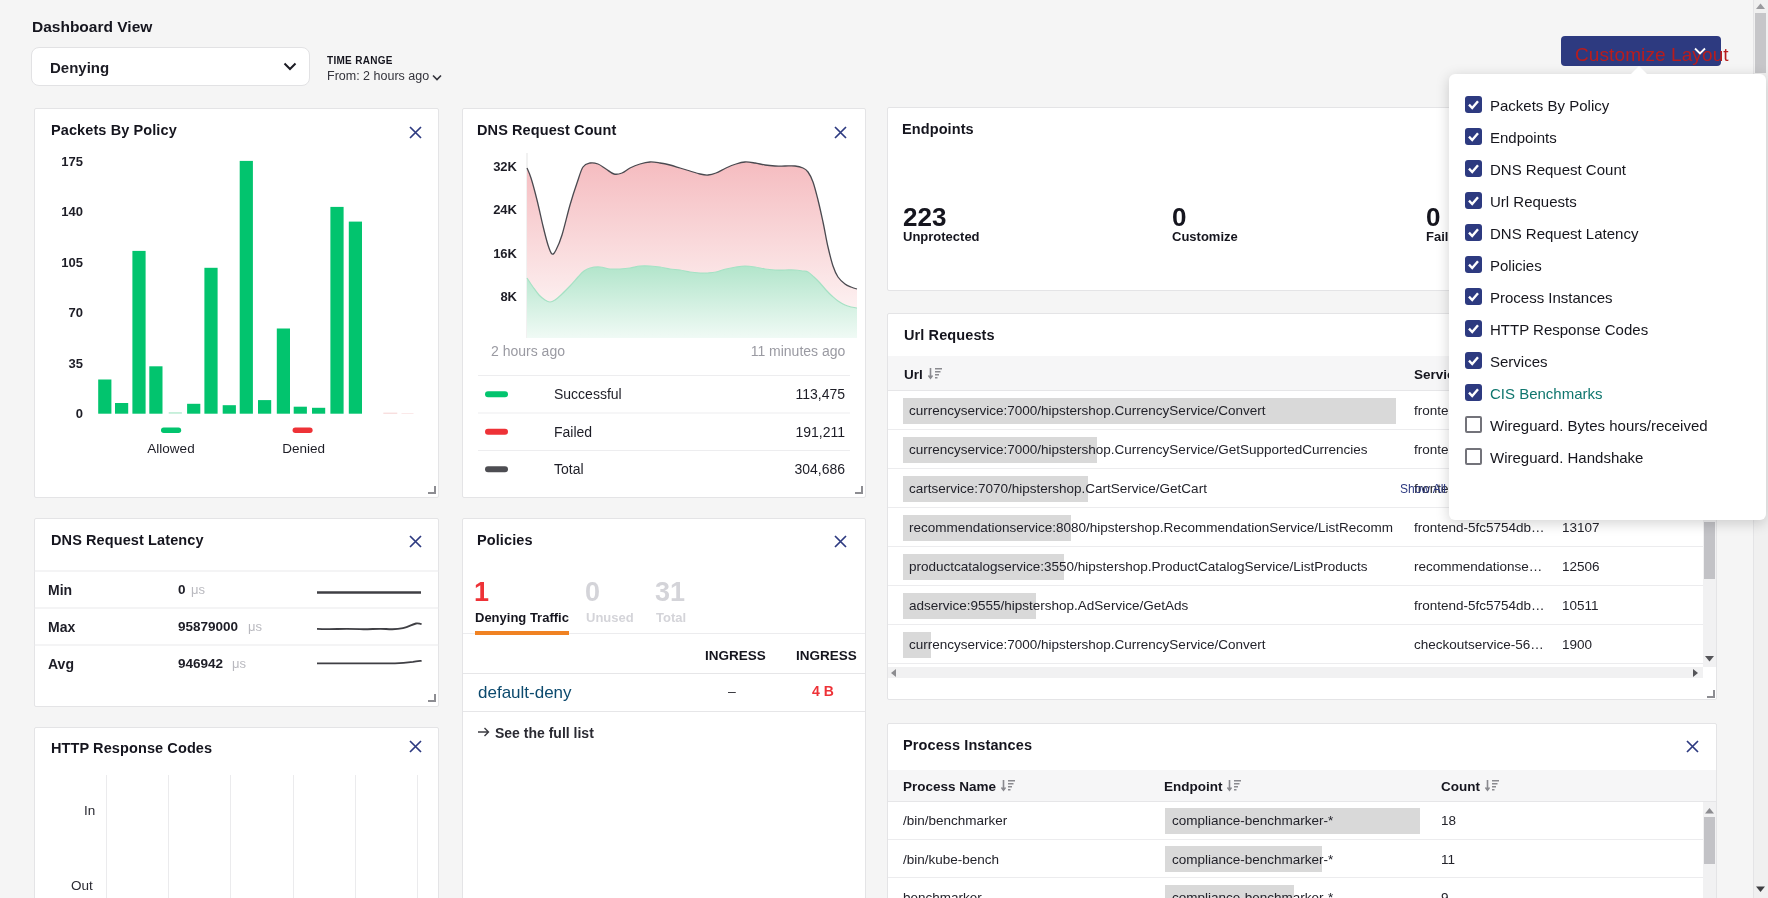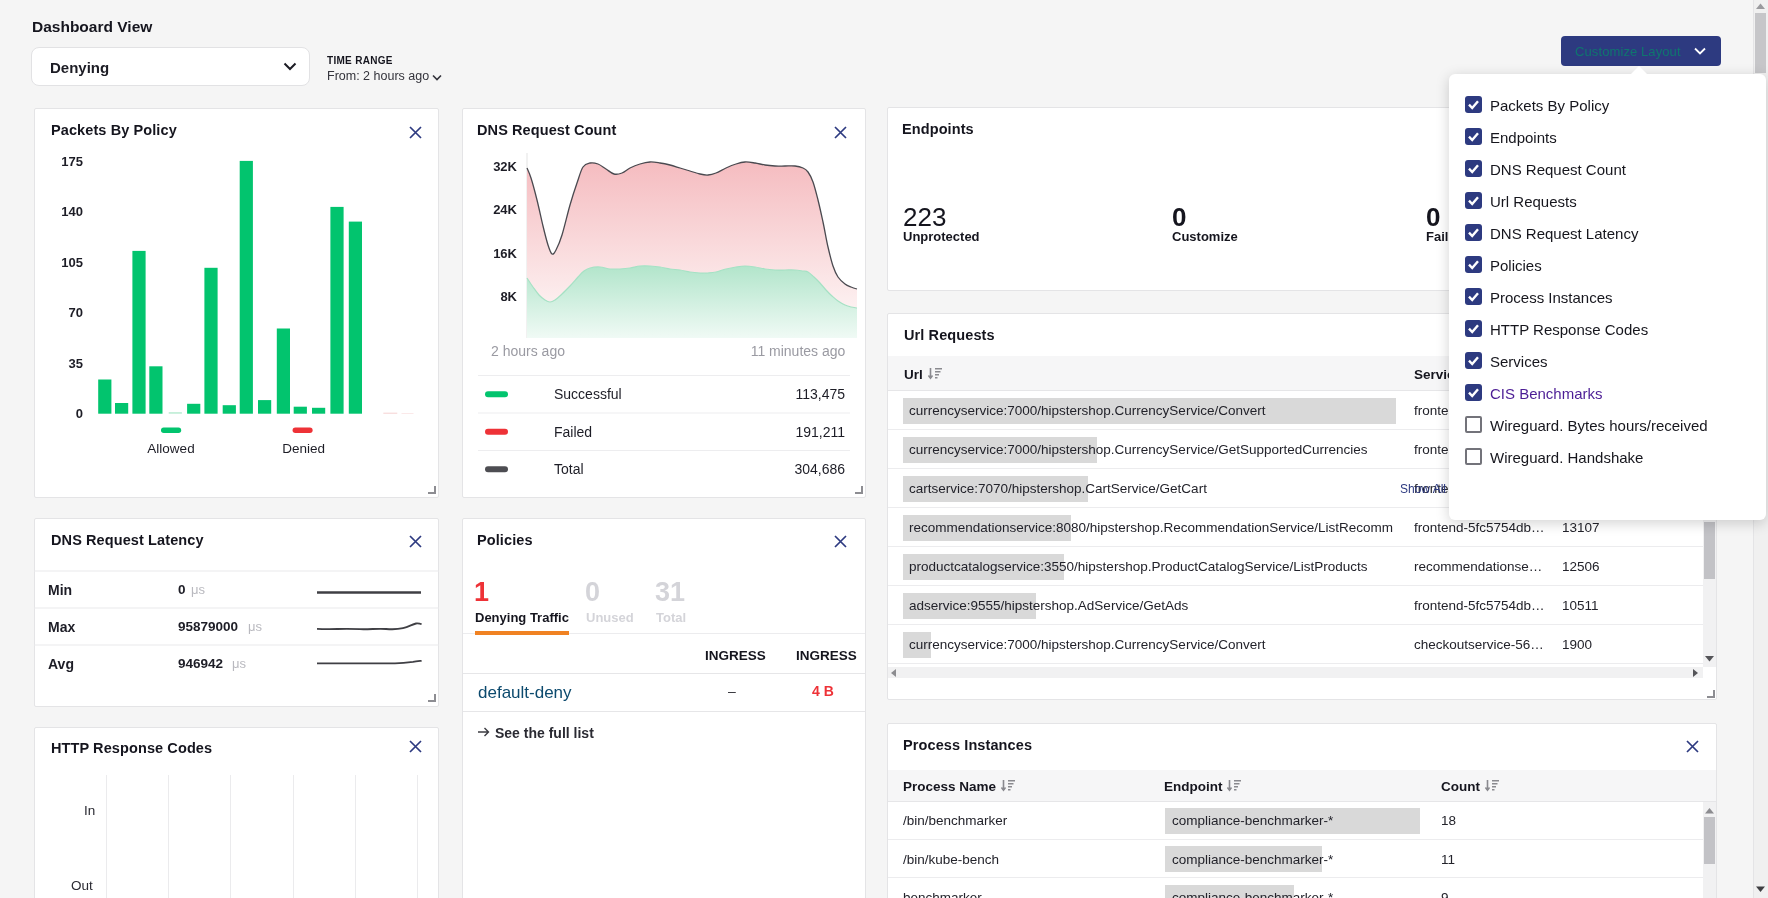--- a/index.html
+++ b/index.html
@@ -96,21 +96,21 @@
     <rect x="23" y="320.7" width="23" height="6" rx="3" fill="#ee3237"></rect>
     <text x="92" y="323.7" font-size="14" fill="#1d1d26" dominant-baseline="central">Failed</text>
     <text x="383" y="323.7" font-size="14" fill="#1d1d26" text-anchor="end" dominant-baseline="central">191,211</text>
     <line x1="16" y1="342.5" x2="388" y2="342.5" stroke="#ededef" stroke-width="1"></line>
     <rect x="23" y="358.2" width="23" height="6" rx="3" fill="#4d4d52"></rect>
     <text x="92" y="361.2" font-size="14" fill="#1d1d26" dominant-baseline="central">Total</text>
     <text x="383" y="361.2" font-size="14" fill="#1d1d26" text-anchor="end" dominant-baseline="central">304,686</text>
   </svg>
 <div class="card" style="left:887px;top:107px;width:830px;height:184px"></div>
 <div class="ctitle" style="left:902px;top:121px">Endpoints</div>
-<div class="abs" style="left:903px;top:202px;font-size:26px;font-weight:normal;color:#15151e">223</div>
+<div class="abs" style="left:903px;top:202px;font-size:26px;font-weight:bold;color:#15151e">223</div>
 <div class="abs" style="left:903px;top:229px;font-size:13px;font-weight:bold;color:#15151e">Unprotected</div>
 <div class="abs" style="left:1172px;top:202px;font-size:26px;font-weight:bold;color:#15151e">0</div>
 <div class="abs" style="left:1172px;top:229px;font-size:13px;font-weight:bold;color:#15151e">Customize</div>
 <div class="abs" style="left:1426px;top:202px;font-size:26px;font-weight:bold;color:#15151e">0</div>
 <div class="abs" style="left:1426px;top:229px;font-size:13px;font-weight:bold;color:#15151e">Failed</div>
 <div class="card" style="left:887px;top:313px;width:830px;height:387px"></div>
 <div class="ctitle" style="left:904px;top:327px">Url Requests</div>
 <div class="rsz" style="left:1707px;top:690px"></div>
 <div class="abs" style="left:888px;top:356px;width:828px;height:35px;background:#f6f6f7;border-bottom:1px solid #e6e6e8"></div>
 <div class="thead" style="left:904px;top:366px">Url<svg class="srt" width="14" height="13" viewBox="0 0 14 13">
@@ -290,21 +290,21 @@
 <div class="abs" style="left:1704px;top:817px;width:11px;height:47px;background:#c2c2c6"></div>
 <div class="abs" style="left:1753px;top:0;width:15px;height:898px;background:#f0f0f0;border-left:1px solid #e4e4e6"></div>
 <svg class="abs" style="left:1756px;top:3px" width="9" height="7" viewBox="0 0 9 7">
     <path d="M4.5 0.5 L9 6 L0 6 Z" fill="#9a9a9e"></path>
   </svg>
 <div class="abs" style="left:1755px;top:13px;width:11px;height:60px;background:#c6c6c9"></div>
 <svg class="abs" style="left:1756px;top:886px" width="9" height="7" viewBox="0 0 9 7">
     <path d="M0 0.5 L9 0.5 L4.5 6 Z" fill="#3e3e42"></path>
   </svg>
 <div class="abs" style="left:1561px;top:36px;width:160px;height:30px;background:#2d3a80;border-radius:4px"></div>
-<div class="abs" style="left:1575px;top:44px;font-size:13px;color:#0f766e;letter-spacing:.1px">Customize Layout</div>
+<div class="abs" style="left:1575px;top:44px;font-size:19px;color:#b91c1c;letter-spacing:.1px">Customize Layout</div>
 <svg class="abs" style="left:1694px;top:47px" width="12" height="8" viewBox="0 0 12 8">
     <path d="M1 1.5 L6 6.5 L11 1.5" stroke="#fff" stroke-width="1.8" fill="none"></path>
   </svg>
 <div class="abs" style="left:1449px;top:74px;width:317px;height:446px;background:#fff;border-radius:6px;box-shadow:0 3px 14px rgba(0,0,0,.18)"></div>
 <div class="abs" style="left:1630px;top:66px;width:0;height:0;border-left:9px solid transparent;border-right:9px solid transparent;border-bottom:9px solid #fff"></div>
 <div class="abs" style="left:1465px;top:96.0px;width:17px;height:17px;background:#2d3a80;border-radius:3px"></div>
 <svg class="abs" style="left:1465px;top:96.0px" width="17" height="17" viewBox="0 0 17 17">
     <path d="M4 8.7 L7.2 12 L13 5.2" stroke="#fff" stroke-width="2.4" fill="none"></path>
   </svg>
 <div class="abs" style="left:1490px;top:96.5px;font-size:15px;color:#16161d">Packets By Policy</div>
@@ -345,17 +345,17 @@
 <div class="abs" style="left:1490px;top:320.5px;font-size:15px;color:#16161d">HTTP Response Codes</div>
 <div class="abs" style="left:1465px;top:352.0px;width:17px;height:17px;background:#2d3a80;border-radius:3px"></div>
 <svg class="abs" style="left:1465px;top:352.0px" width="17" height="17" viewBox="0 0 17 17">
     <path d="M4 8.7 L7.2 12 L13 5.2" stroke="#fff" stroke-width="2.4" fill="none"></path>
   </svg>
 <div class="abs" style="left:1490px;top:352.5px;font-size:15px;color:#16161d">Services</div>
 <div class="abs" style="left:1465px;top:384.0px;width:17px;height:17px;background:#2d3a80;border-radius:3px"></div>
 <svg class="abs" style="left:1465px;top:384.0px" width="17" height="17" viewBox="0 0 17 17">
     <path d="M4 8.7 L7.2 12 L13 5.2" stroke="#fff" stroke-width="2.4" fill="none"></path>
   </svg>
-<div class="abs" style="left:1490px;top:384.5px;font-size:15px;color:#4c1d95">CIS Benchmarks</div>
+<div class="abs" style="left:1490px;top:384.5px;font-size:15px;color:#0f766e">CIS Benchmarks</div>
 <div class="abs" style="left:1465px;top:416.0px;width:17px;height:17px;background:#fff;border:2px solid #73737a;border-radius:2px"></div>
 <div class="abs" style="left:1490px;top:416.5px;font-size:15px;color:#16161d">Wireguard. Bytes hours/received</div>
 <div class="abs" style="left:1465px;top:448.0px;width:17px;height:17px;background:#fff;border:2px solid #73737a;border-radius:2px"></div>
 <div class="abs" style="left:1490px;top:448.5px;font-size:15px;color:#16161d">Wireguard. Handshake</div>
 <div class="abs" style="left:1400px;top:482px;font-size:12px;font-weight:normal;color:#2d3a80">Show All</div>
 </body></html>

